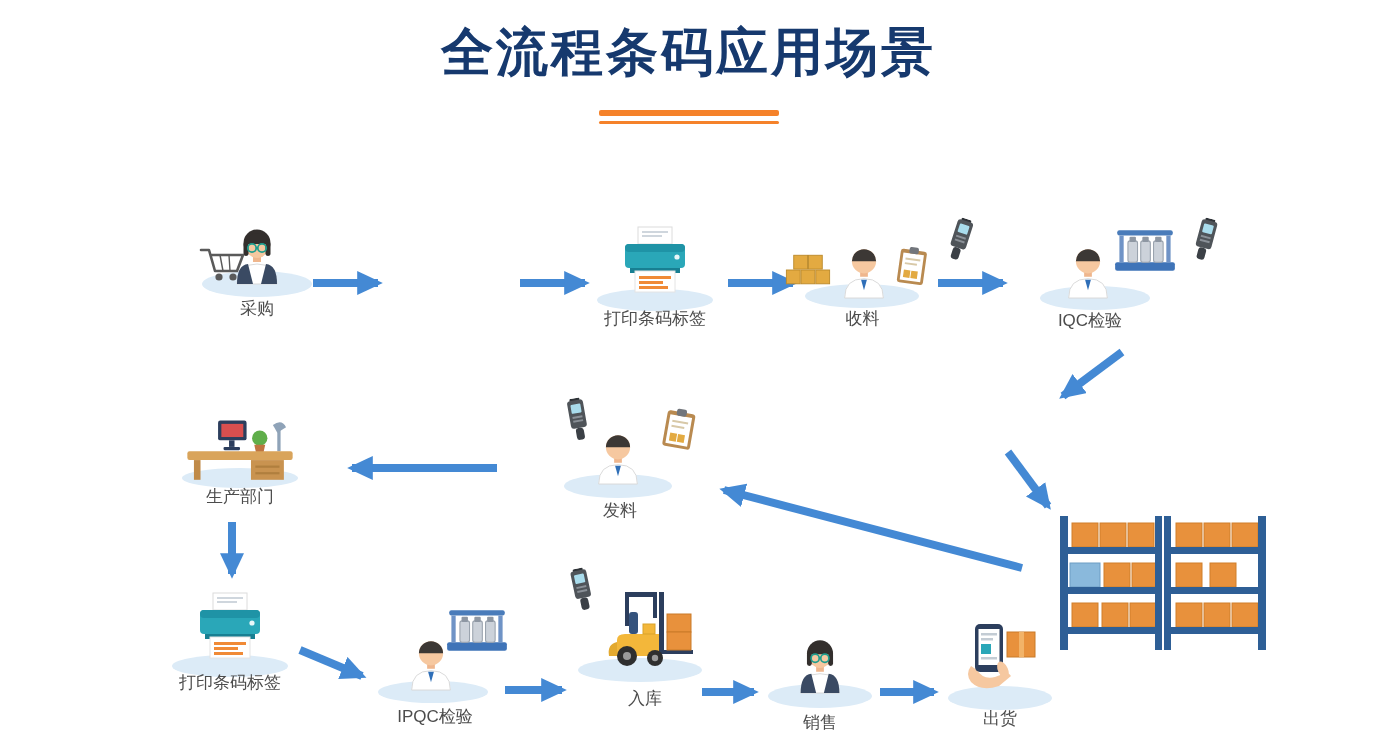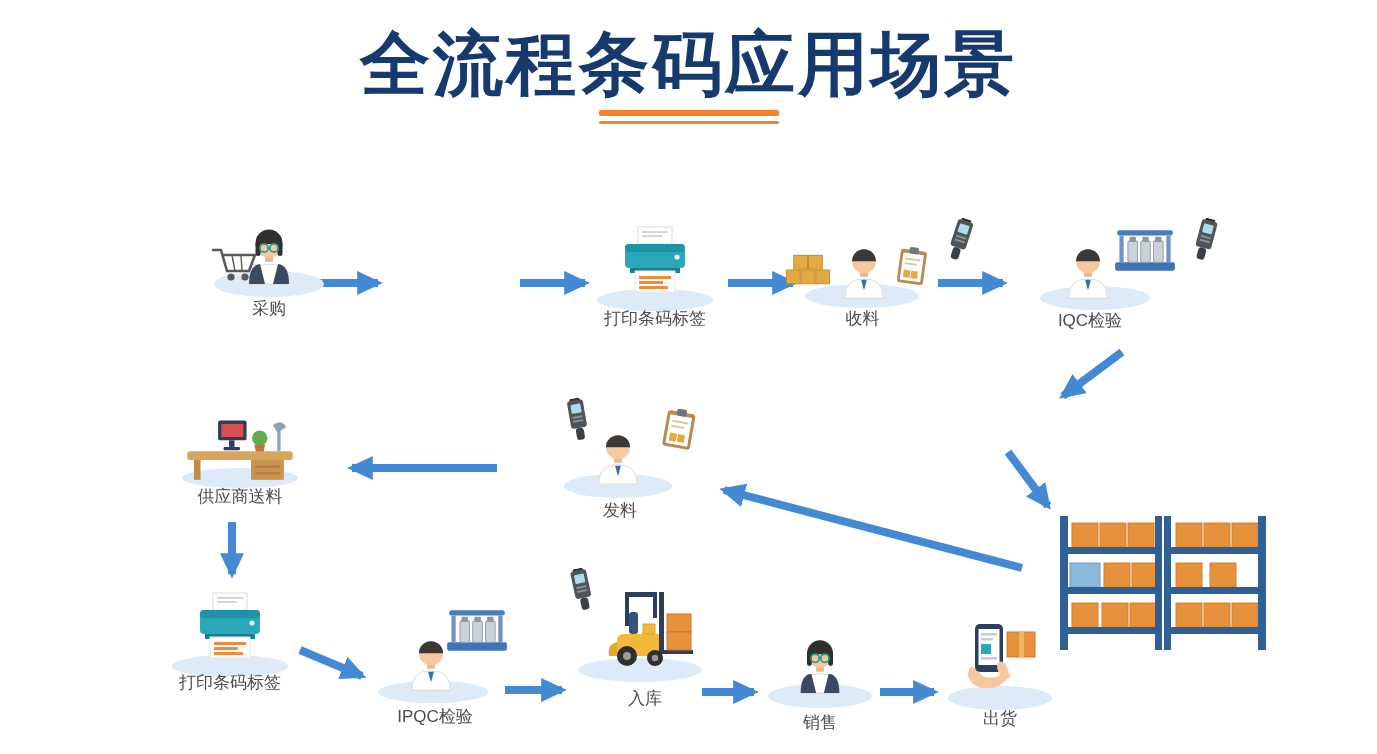--- a/index.html
+++ b/index.html
@@ -1,19 +1,19 @@
 <!DOCTYPE html>
 <html><head>
 <meta charset="utf-8">
 <style>
   html,body{margin:0;padding:0;background:#ffffff;}
   body{font-family:"Liberation Sans","DejaVu Sans",sans-serif;}
   #stage{position:relative;width:1377px;height:754px;background:#ffffff;overflow:hidden;}
   #page-title{position:absolute;left:0;top:18px;width:100%;text-align:center;margin:0;
-    font-size:70px;font-weight:800;letter-spacing:3px;color:#16396e;}
+    font-size:52px;font-weight:800;letter-spacing:3px;color:#16396e;}
   .divider{position:absolute;left:50%;transform:translateX(-50%);border-radius:2px;}
   #divider-1{top:110px;width:180px;height:6px;}
   #divider-2{top:121px;width:180px;height:3px;}
   #edges{position:absolute;left:0;top:0;width:1377px;height:754px;z-index:1;pointer-events:none;}
   .node{position:absolute;z-index:2;}
   .node svg.icon{position:absolute;top:0;display:block;overflow:visible;}
   .node .label{position:absolute;left:0;right:0;bottom:0;height:22px;line-height:22px;
     text-align:center;font-size:17px;color:#4c4c4c;white-space:nowrap;}
 </style>
 </head>
@@ -209,21 +209,21 @@
       <line x1="1008" y1="452" x2="1048" y2="506" stroke="#4489d4" stroke-width="8" marker-end="url(#arrowhead)"></line>
       <line x1="1022" y1="568" x2="724" y2="490" stroke="#4489d4" stroke-width="8" marker-end="url(#arrowhead)"></line>
       <line x1="497" y1="468" x2="352" y2="468" stroke="#4489d4" stroke-width="8" marker-end="url(#arrowhead)"></line>
       <line x1="232" y1="522" x2="232" y2="574" stroke="#4489d4" stroke-width="8" marker-end="url(#arrowhead)"></line>
       <line x1="300" y1="650" x2="362" y2="676" stroke="#4489d4" stroke-width="8" marker-end="url(#arrowhead)"></line>
       <line x1="505" y1="690" x2="562" y2="690" stroke="#4489d4" stroke-width="8" marker-end="url(#arrowhead)"></line>
       <line x1="702" y1="692" x2="754" y2="692" stroke="#4489d4" stroke-width="8" marker-end="url(#arrowhead)"></line>
       <line x1="880" y1="692" x2="934" y2="692" stroke="#4489d4" stroke-width="8" marker-end="url(#arrowhead)"></line>
     </svg>
 
-  <div class="node" style="left:194px;top:192px;width:150px;height:128px;">
+  <div class="node" style="left:182px;top:192px;width:150px;height:128px;">
     <svg class="icon" style="left:0" width="150" height="108" viewBox="0 0 150 108">
       <ellipse cx="75" cy="92" rx="55" ry="13" fill="#dcebf7"></ellipse>
       <use href="#sym-person-f" x="45" y="32" width="60" height="62"></use>
       <use href="#sym-cart" x="16" y="52" width="52" height="42"></use>
     </svg>
     <div class="label">采购</div>
   </div>
 
 
   <div class="node" style="left:575px;top:216px;width:160px;height:114px;">
@@ -270,21 +270,21 @@
       <use href="#sym-clipboard" x="138" y="10" width="32" height="42" transform="rotate(10 154 31)"></use>
     </svg>
     <div class="label">发料</div>
   </div>
 
   <div class="node" style="left:170px;top:412px;width:140px;height:96px;">
     <svg class="icon" style="left:0" width="140" height="78" viewBox="0 0 140 78">
       <ellipse cx="70" cy="66" rx="58" ry="10" fill="#dcebf7"></ellipse>
       <use href="#sym-desk" x="8" y="2" width="124" height="68"></use>
     </svg>
-    <div class="label">供应商送料</div>
+    <div class="label">生产部门</div>
   </div>
 
   <div class="node" style="left:150px;top:582px;width:160px;height:112px;">
     <svg class="icon" style="left:0" width="160" height="96" viewBox="0 0 160 96">
       <ellipse cx="80" cy="84" rx="58" ry="11" fill="#dcebf7"></ellipse>
       <use href="#sym-printer" x="35" y="8" width="90" height="72"></use>
     </svg>
     <div class="label">打印条码标签</div>
   </div>
 

